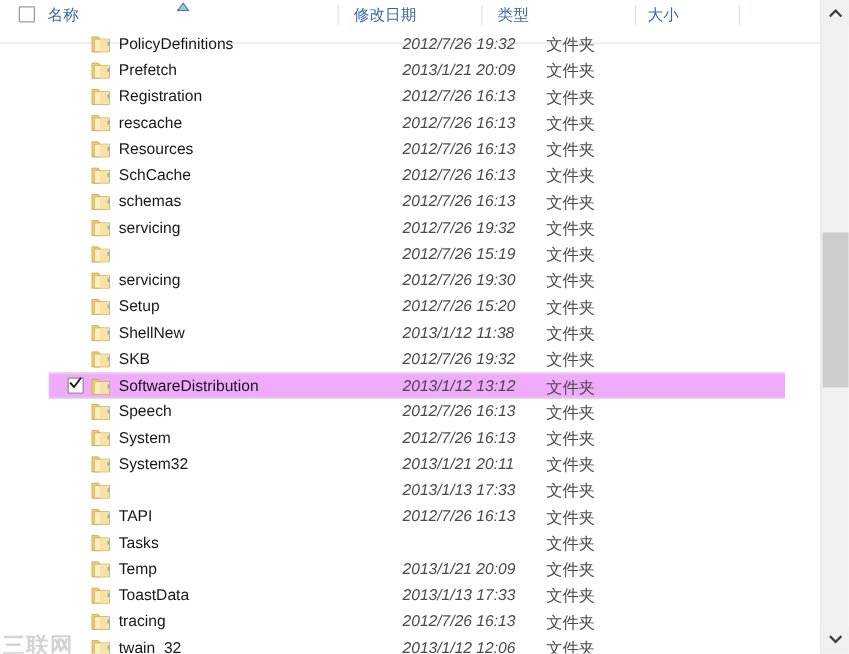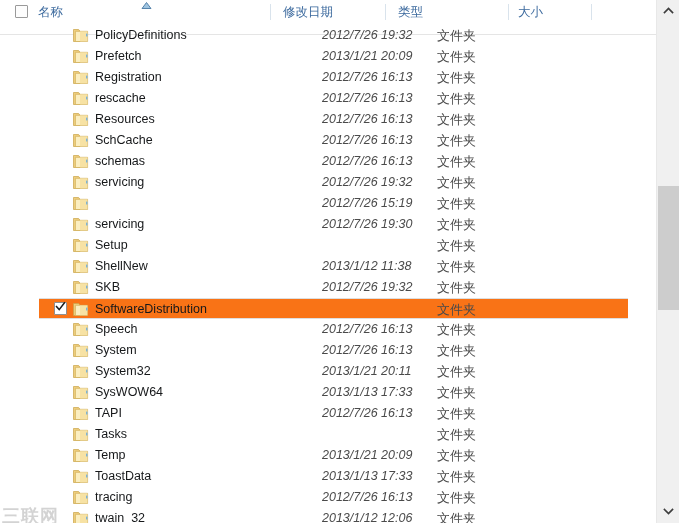--- a/index.html
+++ b/index.html
@@ -88,21 +88,21 @@
     overflow: hidden;
   }
   .file-row {
     position: relative;
     height: 21px;
     width: 656px;
     box-sizing: border-box;
     margin-left: 39px;
   }
   .file-row.selected {
-    background: #f97316;
+    background: #f0abfc;
     border-top: 1px solid #dedede;
     border-bottom: 1px solid #dedede;
     width: 589px;
   }
   .row-checkbox {
     position: absolute;
     left: 15px;
     top: 3px;
     width: 13px;
     height: 13px;
@@ -390,20 +390,21 @@
         <div class="cell-size"></div>
       </div>
       <div class="file-row">
         <div class="folder-icon"><svg viewBox="0 0 17 16">
             <path d="M0.5 2.5 L5.6 2.5 L7.1 4.3 L7.1 14.5 L0.5 14.5 Z" fill="#f0cf7e" stroke="#c9a449" stroke-width="0.7"></path>
             <path d="M2.4 4.3 L14.6 4.3 L14.6 14.5 L2.4 14.5 Z" fill="#fbeec0" stroke="#d0ae56" stroke-width="0.7"></path>
             <path d="M7.0 4.5 L14.2 4.5 L14.2 14.2 L7.0 14.2 Z" fill="#f7e2a4"></path>
             <rect x="13.0" y="6.6" width="1.5" height="3.0" rx="0.4" fill="#7fb3d5"></rect>
           </svg></div>
         <div class="cell-name">Setup</div>
+        <div class="cell-date">2012/7/26 15:20</div>
         <div class="cell-type">文件夹</div>
         <div class="cell-size"></div>
       </div>
       <div class="file-row">
         <div class="folder-icon"><svg viewBox="0 0 17 16">
             <path d="M0.5 2.5 L5.6 2.5 L7.1 4.3 L7.1 14.5 L0.5 14.5 Z" fill="#f0cf7e" stroke="#c9a449" stroke-width="0.7"></path>
             <path d="M2.4 4.3 L14.6 4.3 L14.6 14.5 L2.4 14.5 Z" fill="#fbeec0" stroke="#d0ae56" stroke-width="0.7"></path>
             <path d="M7.0 4.5 L14.2 4.5 L14.2 14.2 L7.0 14.2 Z" fill="#f7e2a4"></path>
             <rect x="13.0" y="6.6" width="1.5" height="3.0" rx="0.4" fill="#7fb3d5"></rect>
           </svg></div>
@@ -430,20 +431,21 @@
             <polyline points="1.5,5.6 4.2,8.6 9.4,1.8" fill="none" stroke="#1c1c1c" stroke-width="1.5" stroke-linecap="square"></polyline>
           </svg>
         </div>
         <div class="folder-icon"><svg viewBox="0 0 17 16">
             <path d="M0.5 2.5 L5.6 2.5 L7.1 4.3 L7.1 14.5 L0.5 14.5 Z" fill="#f0cf7e" stroke="#c9a449" stroke-width="0.7"></path>
             <path d="M2.4 4.3 L14.6 4.3 L14.6 14.5 L2.4 14.5 Z" fill="#fbeec0" stroke="#d0ae56" stroke-width="0.7"></path>
             <path d="M7.0 4.5 L14.2 4.5 L14.2 14.2 L7.0 14.2 Z" fill="#f7e2a4"></path>
             <rect x="13.0" y="6.6" width="1.5" height="3.0" rx="0.4" fill="#7fb3d5"></rect>
           </svg></div>
         <div class="cell-name">SoftwareDistribution</div>
+        <div class="cell-date">2013/1/12 13:12</div>
         <div class="cell-type">文件夹</div>
         <div class="cell-size"></div>
       </div>
       <div class="file-row">
         <div class="folder-icon"><svg viewBox="0 0 17 16">
             <path d="M0.5 2.5 L5.6 2.5 L7.1 4.3 L7.1 14.5 L0.5 14.5 Z" fill="#f0cf7e" stroke="#c9a449" stroke-width="0.7"></path>
             <path d="M2.4 4.3 L14.6 4.3 L14.6 14.5 L2.4 14.5 Z" fill="#fbeec0" stroke="#d0ae56" stroke-width="0.7"></path>
             <path d="M7.0 4.5 L14.2 4.5 L14.2 14.2 L7.0 14.2 Z" fill="#f7e2a4"></path>
             <rect x="13.0" y="6.6" width="1.5" height="3.0" rx="0.4" fill="#7fb3d5"></rect>
           </svg></div>
@@ -476,21 +478,20 @@
         <div class="cell-type">文件夹</div>
         <div class="cell-size"></div>
       </div>
       <div class="file-row">
         <div class="folder-icon"><svg viewBox="0 0 17 16">
             <path d="M0.5 2.5 L5.6 2.5 L7.1 4.3 L7.1 14.5 L0.5 14.5 Z" fill="#f0cf7e" stroke="#c9a449" stroke-width="0.7"></path>
             <path d="M2.4 4.3 L14.6 4.3 L14.6 14.5 L2.4 14.5 Z" fill="#fbeec0" stroke="#d0ae56" stroke-width="0.7"></path>
             <path d="M7.0 4.5 L14.2 4.5 L14.2 14.2 L7.0 14.2 Z" fill="#f7e2a4"></path>
             <rect x="13.0" y="6.6" width="1.5" height="3.0" rx="0.4" fill="#7fb3d5"></rect>
           </svg></div>
-        <div class="cell-name">SysWOW64</div>
         <div class="cell-date">2013/1/13 17:33</div>
         <div class="cell-type">文件夹</div>
         <div class="cell-size"></div>
       </div>
       <div class="file-row">
         <div class="folder-icon"><svg viewBox="0 0 17 16">
             <path d="M0.5 2.5 L5.6 2.5 L7.1 4.3 L7.1 14.5 L0.5 14.5 Z" fill="#f0cf7e" stroke="#c9a449" stroke-width="0.7"></path>
             <path d="M2.4 4.3 L14.6 4.3 L14.6 14.5 L2.4 14.5 Z" fill="#fbeec0" stroke="#d0ae56" stroke-width="0.7"></path>
             <path d="M7.0 4.5 L14.2 4.5 L14.2 14.2 L7.0 14.2 Z" fill="#f7e2a4"></path>
             <rect x="13.0" y="6.6" width="1.5" height="3.0" rx="0.4" fill="#7fb3d5"></rect>

